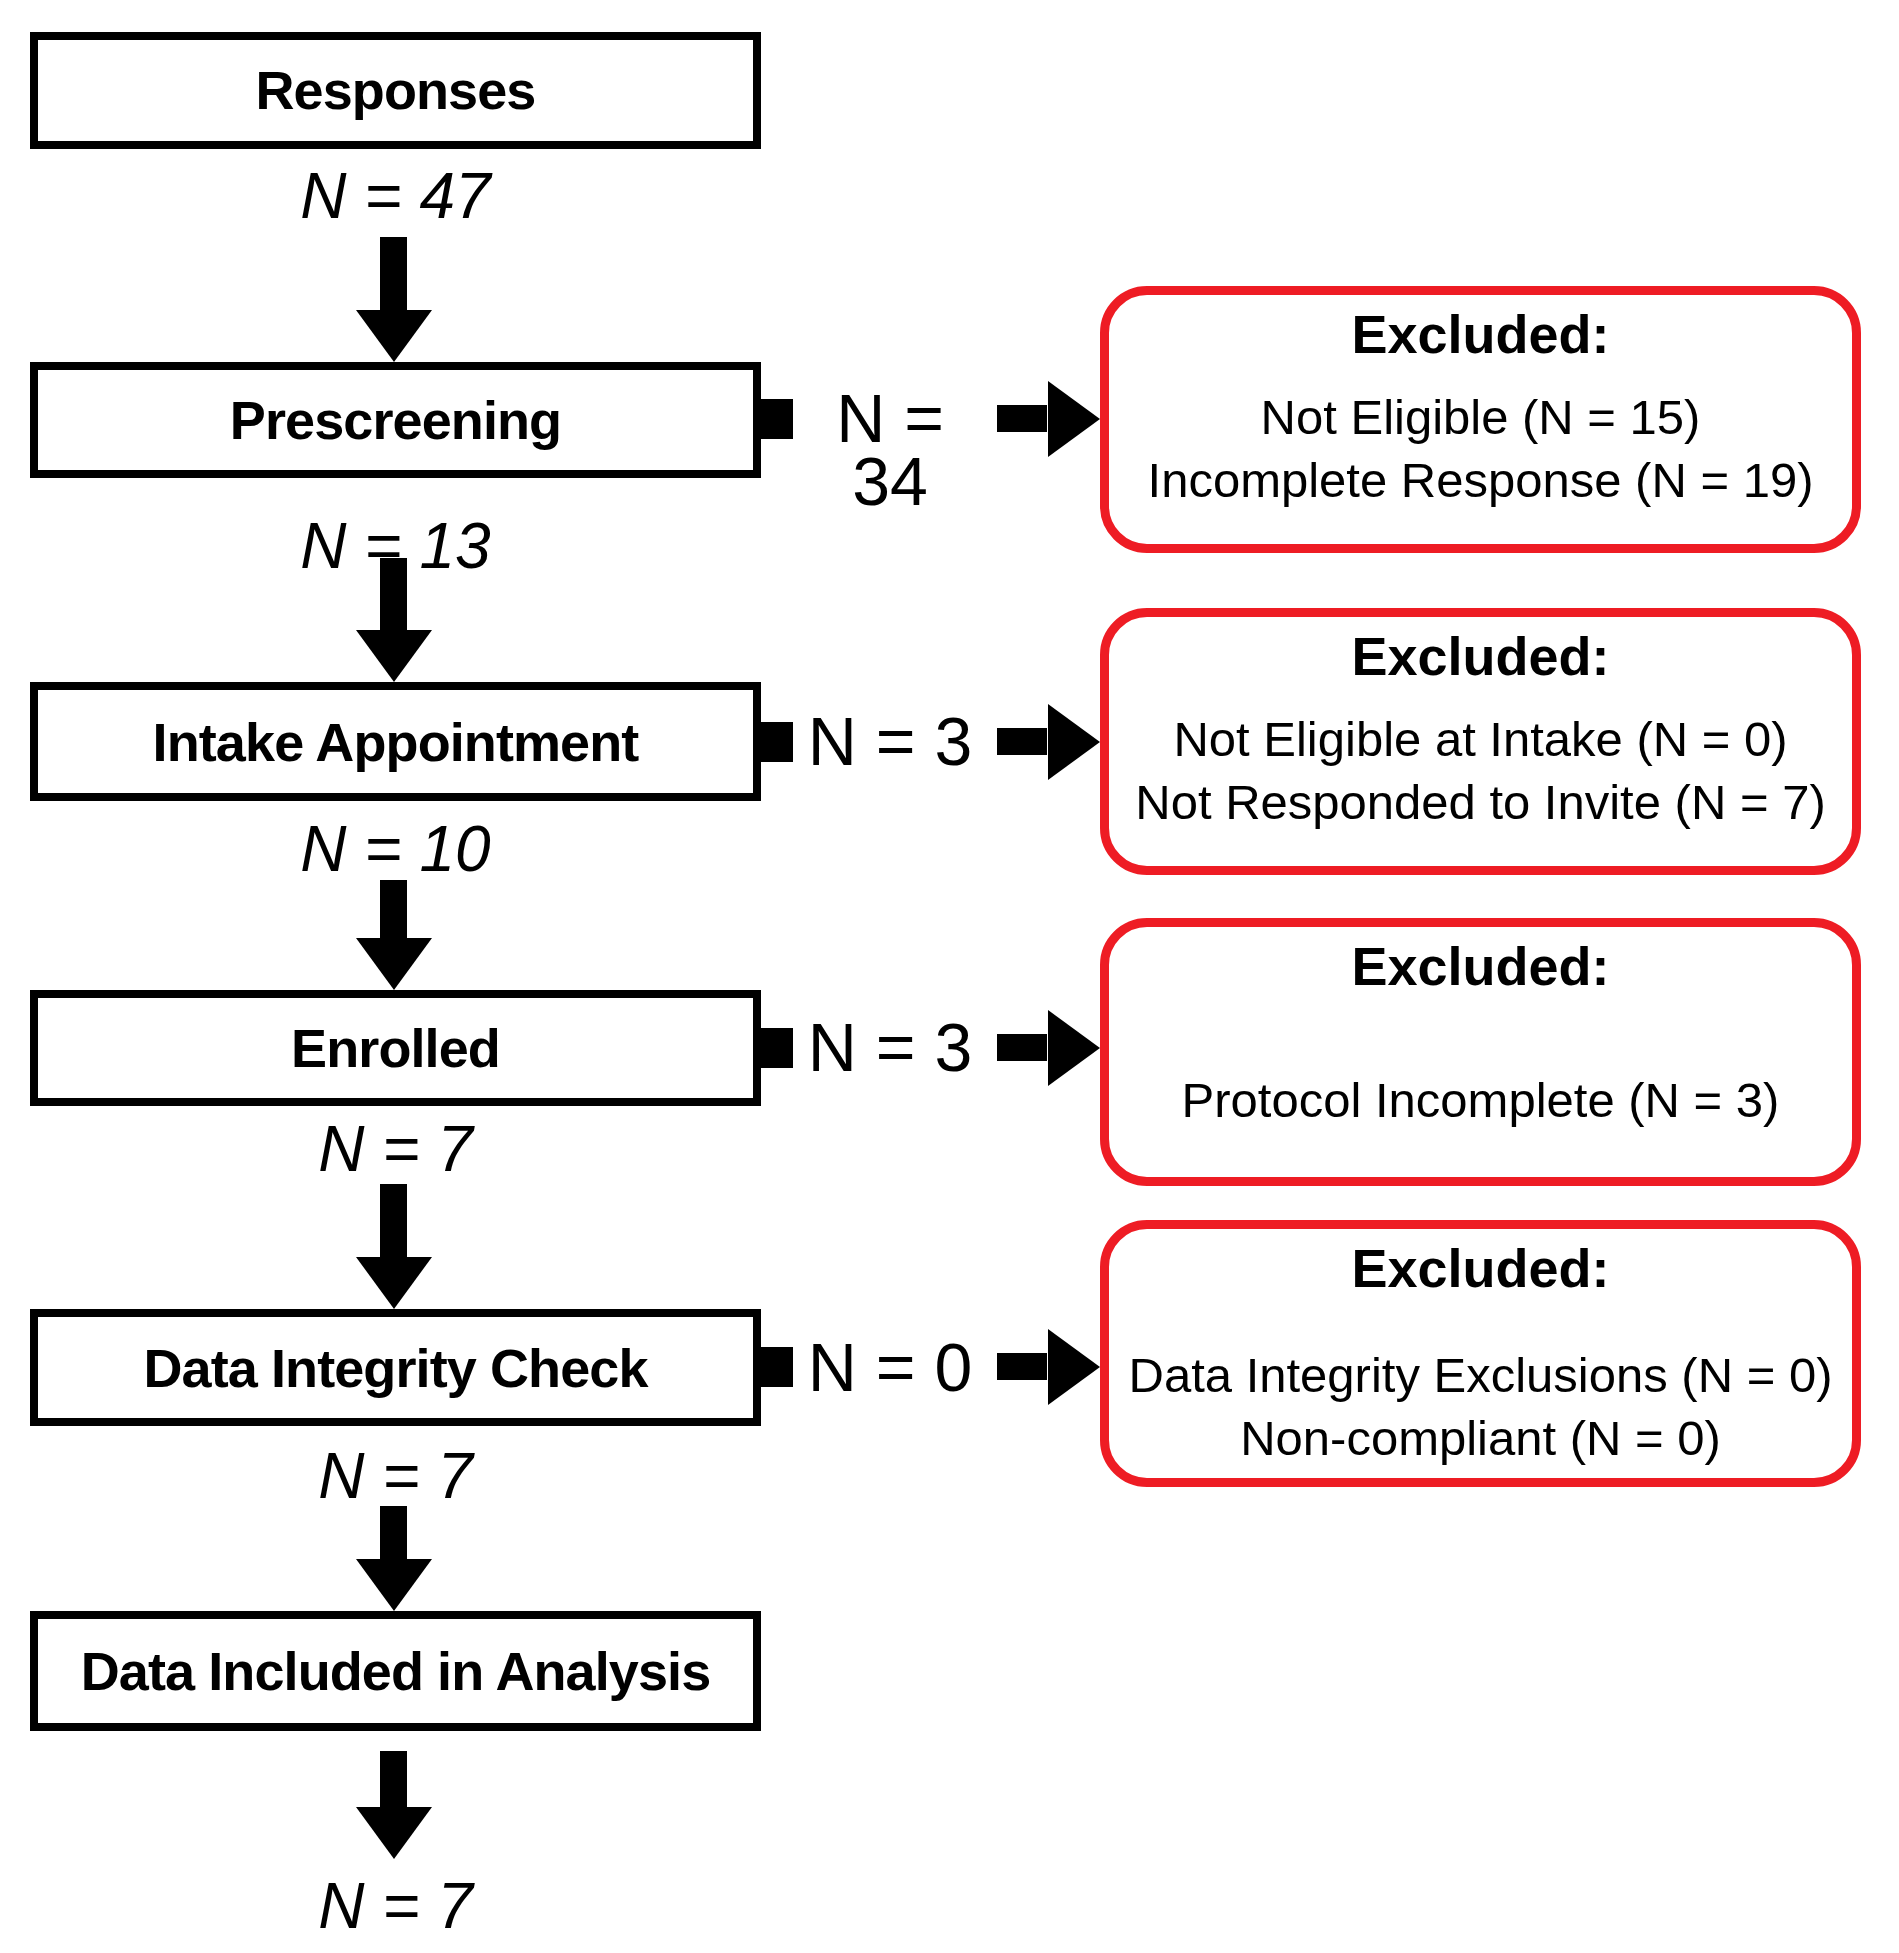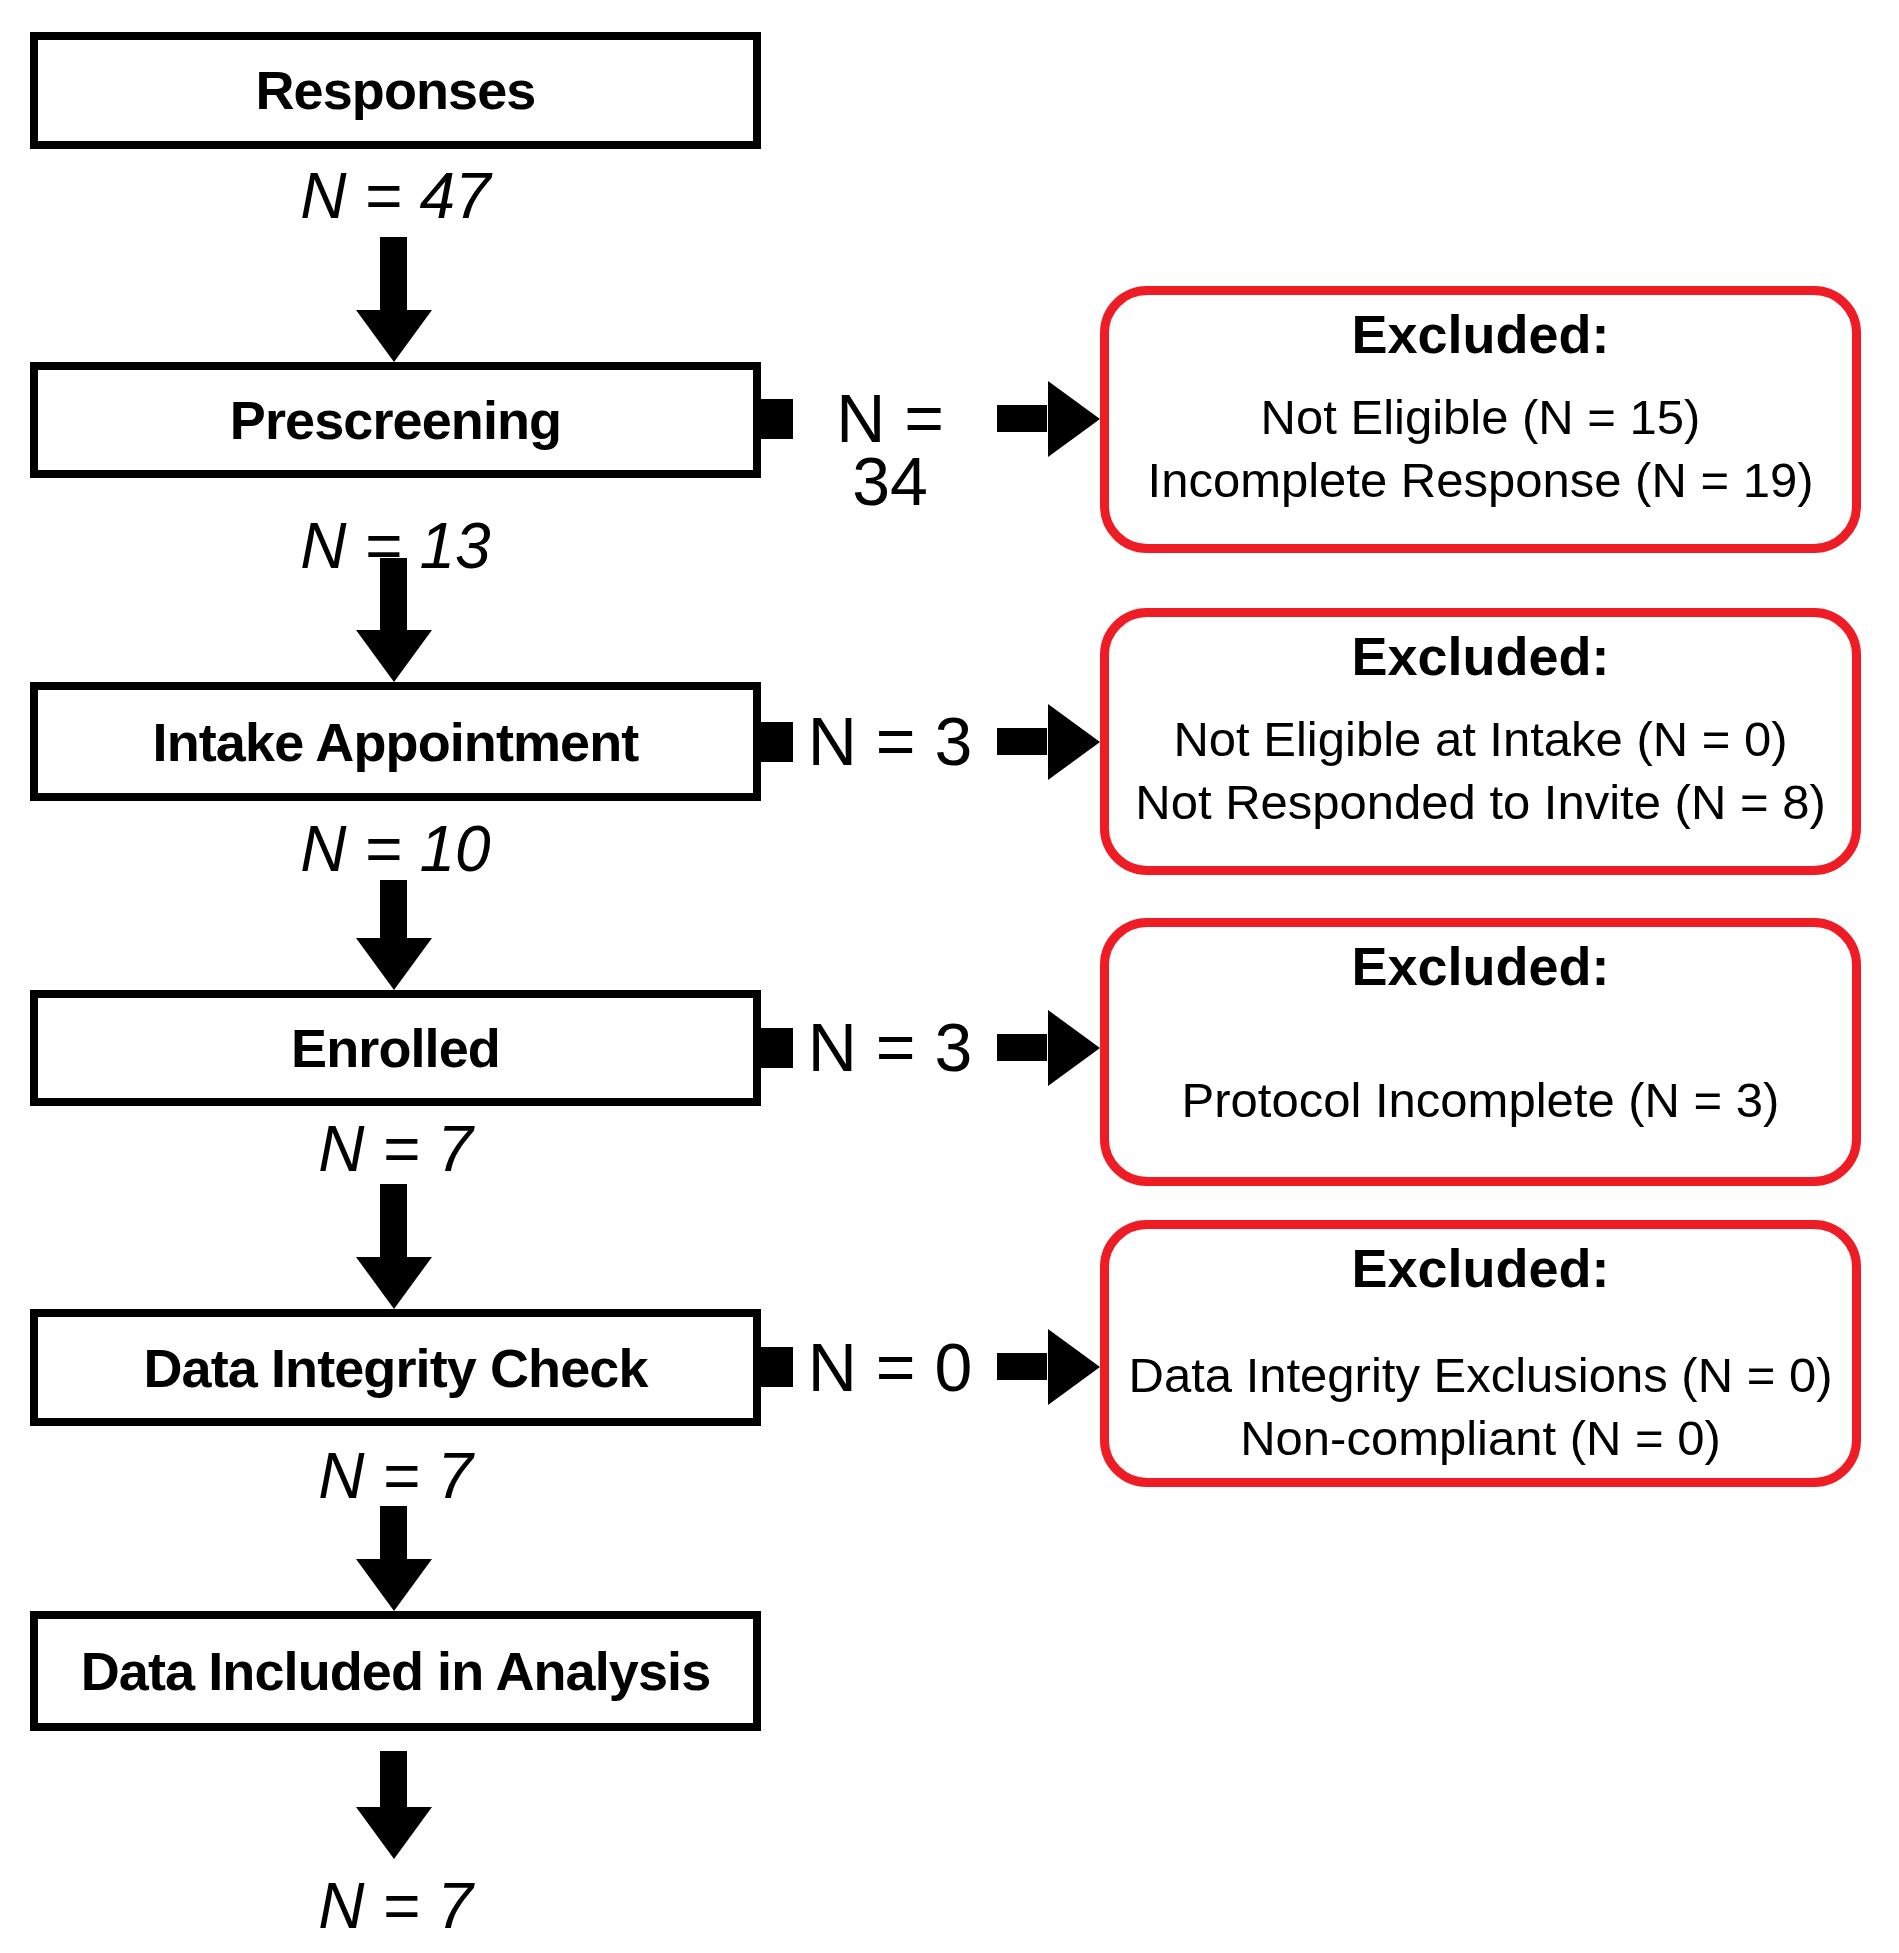--- a/index.html
+++ b/index.html
@@ -188,21 +188,21 @@
     <div class="ex-lines two">
       <div>Not Eligible (N = 15)</div>
       <div>Incomplete Response (N = 19)</div>
     </div>
   </div>
 
   <div class="ex-box" style="top:608px;height:267px;">
     <div class="ex-title">Excluded:</div>
     <div class="ex-lines two">
       <div>Not Eligible at Intake (N = 0)</div>
-      <div>Not Responded to Invite (N = 8)</div>
+      <div>Not Responded to Invite (N = 7)</div>
     </div>
   </div>
 
   <div class="ex-box" style="top:918px;height:268px;">
     <div class="ex-title">Excluded:</div>
     <div class="ex-lines single">
       <div>Protocol Incomplete (N = 3)</div>
     </div>
   </div>
 

